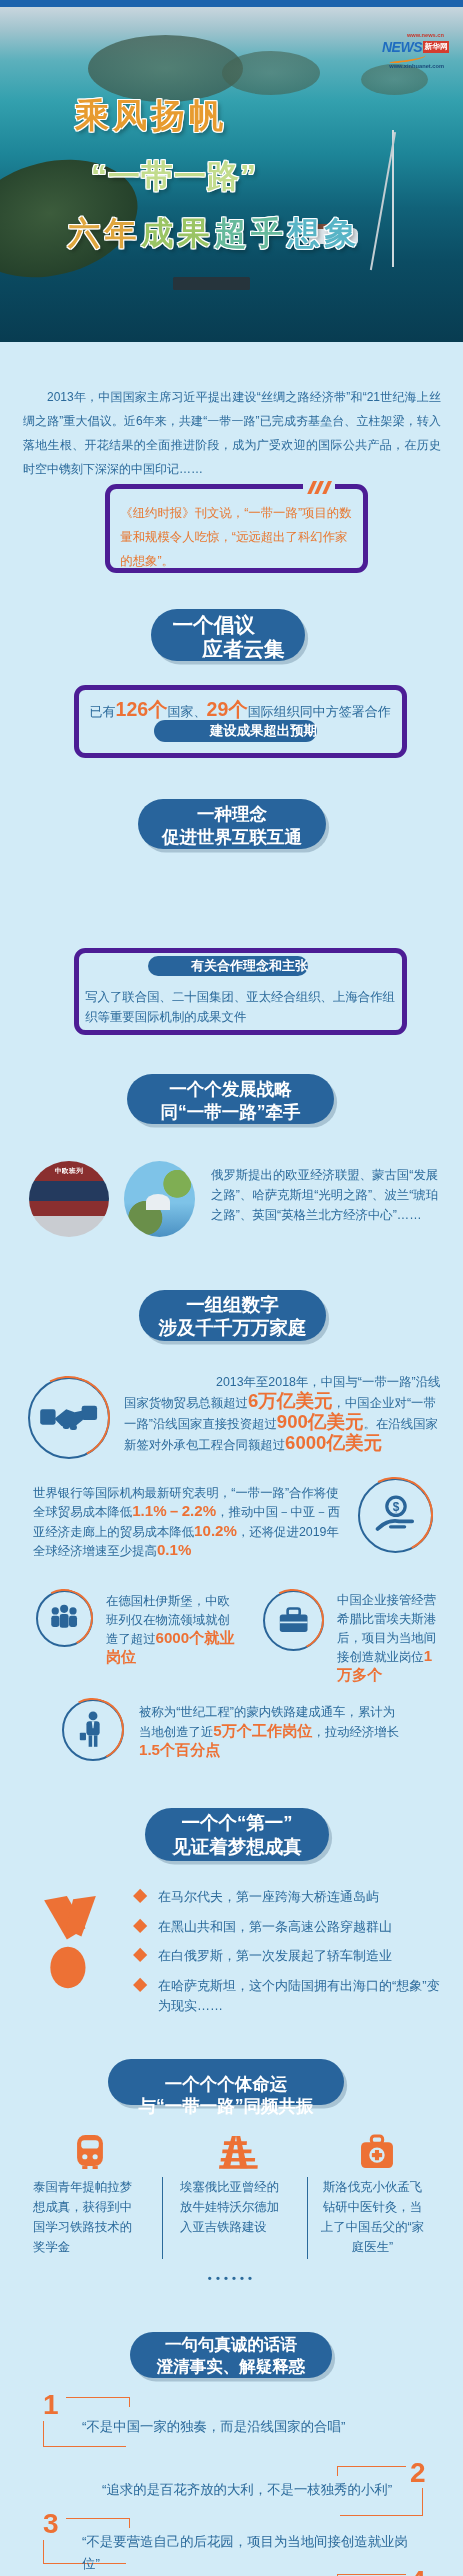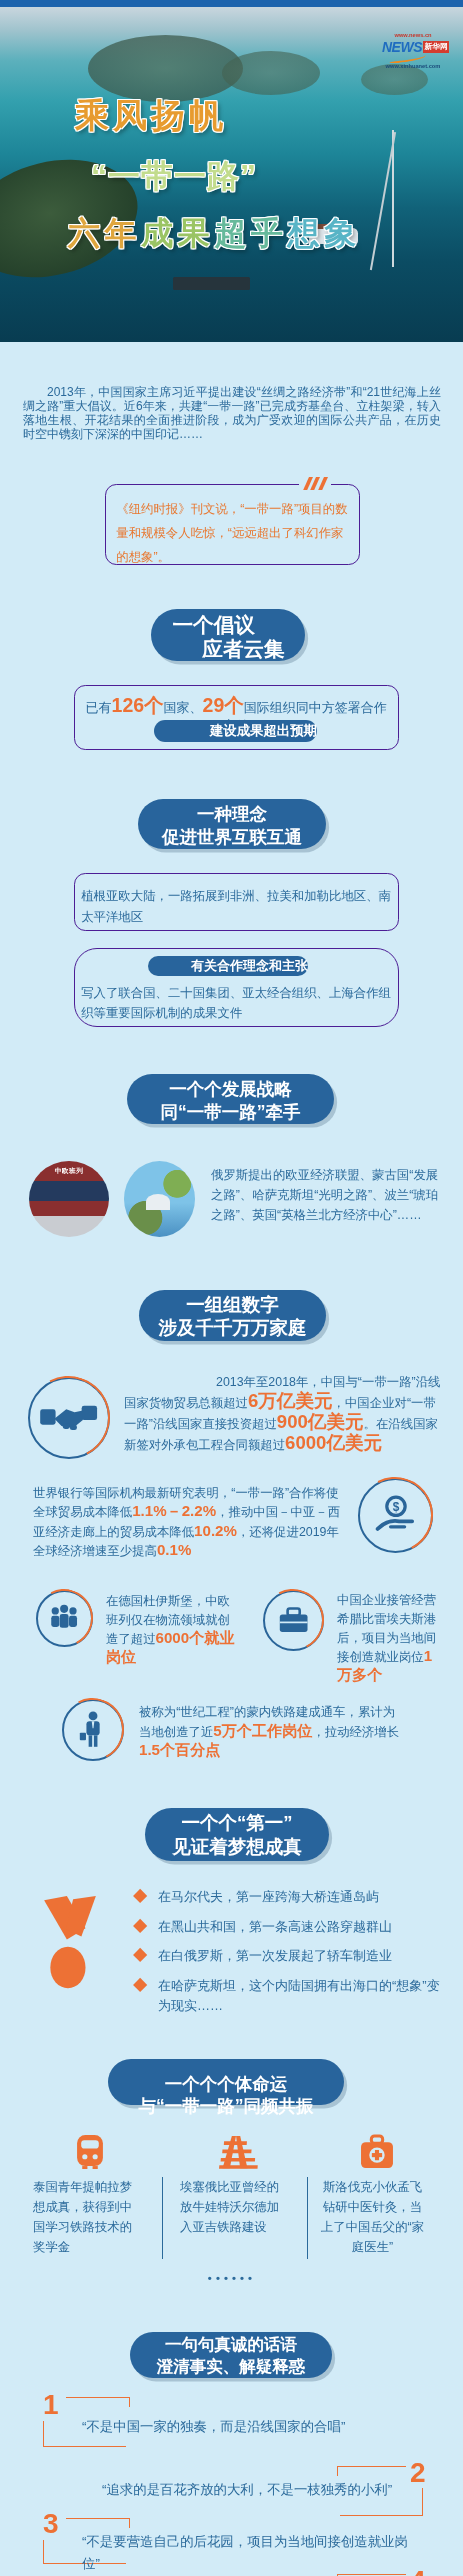--- a/index.html
+++ b/index.html
@@ -20,42 +20,42 @@
   .ship2{position:absolute;left:173px;top:270px;width:77px;height:12.4px;background:#26343c;border-radius:1.5px;}
   .crane1{position:absolute;left:392px;top:123px;width:2.1px;height:137px;background:#cfd9dd;}
   .crane2{position:absolute;left:382px;top:124px;width:1.5px;height:140px;background:#c3ced3;transform:rotate(10deg);}
   .hero-t{position:absolute;font-weight:bold;white-space:nowrap;
     text-shadow:1px 0 0 #fff,-1px 0 0 #fff,0 1px 0 #fff,0 -1px 0 #fff,1px 1px 0 #fff,-1px -1px 0 #fff,1px -1px 0 #fff,-1px 1px 0 #fff,2.6px 3.1px 4.1px rgba(0,0,0,.35);}
   .t1{left:75px;top:86px;font-size:34px;letter-spacing:4.1px;color:#e79b2f;}
   .t2{left:91px;top:148px;font-size:32px;letter-spacing:1px;color:#c2dc8d;}
   .t3{left:68px;top:205px;font-size:32px;letter-spacing:4.6px;}
   .g1{color:#dfa63e;} .g2{color:#9ac464;} .g3{color:#66b99b;} .g4{color:#58b4c6;}
   
-  .logo{position:absolute;left:382px;top:25px;width:62px;text-align:center;}
+  .logo{position:absolute;left:382px;top:25px;width:62px;text-align:right;}
   .logo-url1{color:#c6372b;font-size:5.7px;font-weight:bold;}
   .logo-mid{margin-top:0.5px;white-space:nowrap;}
   .logo-news{color:#1f6cc0;font-size:14px;font-weight:bold;font-style:italic;letter-spacing:-0.5px;}
   .logo-cn{display:inline-block;background:#d43c2f;color:#fff;font-size:7.7px;font-weight:bold;padding:1px 1.5px;vertical-align:3.1px;margin-left:1px;}
   .logo-swoosh{width:37px;height:5.2px;border-bottom:2.1px solid #f08a1e;border-radius:0 0 70% 25%;transform:rotate(-6deg);margin:0 0 1px 7.2px;}
   .logo-url2{color:#1a4a7a;font-size:5.7px;font-weight:bold;}
   
-  .intro{position:absolute;left:23px;top:373px;width:418px;font-size:12px;line-height:14px;color:#2b6a9b;text-indent:2em;text-align:justify;}
-  
-  .obox{position:absolute;border:1px solid #4c1d95;border-radius:11.3px;}
+  .intro{position:absolute;left:23px;top:373px;width:418px;font-size:12px;line-height:24px;color:#2b6a9b;text-indent:2em;text-align:justify;}
+  
+  .obox{position:absolute;border:5px solid #4c1d95;border-radius:11.3px;}
   .b1{left:105px;top:484px;width:253px;height:79px;}
   .slashes{position:absolute;right:28px;top:-7.7px;background:#d2ebf7;padding:0 4.1px;}
   .slashes i{display:inline-block;width:3.6px;height:13.4px;background:#ed7135;transform:skewX(-24deg);margin:0 2.1px;}
   .nyt-text{position:absolute;left:10.3px;top:12.4px;width:233px;font-size:12.4px;line-height:24px;color:#e8772f;}
   .b2{left:74px;top:685px;width:323px;height:63px;}
   .stats-line{position:absolute;left:5.2px;top:10.3px;width:312px;text-align:center;font-size:13px;color:#2b6a9b;}
   .big-num{color:#ed7135;font-weight:bold;font-size:1.5em;line-height:1;}
   .num{color:#ed7135;font-weight:bold;font-size:1.22em;line-height:1;}
   .b3{left:74px;top:873px;width:323px;height:56px;}
   .b3-text{position:absolute;left:6.2px;top:12.4px;width:310px;font-size:12.4px;line-height:20.6px;color:#2b6a9b;}
-  .b4{left:74px;top:948px;width:323px;height:77px;border-radius:23px;}
+  .b4{left:74px;top:948px;width:323px;height:77px;}
   .b4-text{position:absolute;left:6.2px;top:35px;width:310px;font-size:12.4px;line-height:19.6px;color:#2b6a9b;}
   
   .pill{position:absolute;background:#28649c;color:#fff;border-radius:31px;
         box-shadow:3.1px 3.6px 0 rgba(125,155,175,.5);text-align:center;font-weight:bold;}
   .pill span{display:block;}
   .p1{left:151px;top:609px;width:154px;height:52px;font-size:20.6px;line-height:24px;padding-top:3.6px;box-sizing:border-box;}
   .p1 .l1{transform:translateX(-14.4px);} .p1 .l2{transform:translateX(15.5px);}
   .minipill{position:absolute;background:#28649c;color:#fff;border-radius:12.4px;text-align:right;font-weight:bold;}
   .sp1{left:154px;top:720px;width:163px;height:21.6px;font-size:13.4px;line-height:21.6px;}
   .sp2{left:148px;top:956px;width:160px;height:19.6px;font-size:13px;line-height:19.6px;}
@@ -161,23 +161,20 @@
   </div>
   <div class="obox b2">
     <div class="stats-line"><span>已有</span><span class="big-num">126个</span><span>国家、</span><span class="big-num">29个</span><span>国际组织同中方签署合作文件</span></div>
   </div>
   <div class="minipill sp1">建设成果超出预期</div>
 
   <div class="pill p3">
     <span>一种理念</span>
     <span>促进世界互联互通</span>
   </div>
-  <div class="obox b3">
-    <div class="b3-text">植根亚欧大陆，一路拓展到非洲、拉美和加勒比地区、南太平洋地区</div>
-  </div>
   <div class="obox b4">
     <div class="b4-text">写入了联合国、二十国集团、亚太经合组织、上海合作组织等重要国际机制的成果文件</div>
   </div>
   <div class="minipill sp2">有关合作理念和主张</div>
 
   <div class="pill p5">
     <span>一个个发展战略</span>
     <span>同“一带一路”牵手</span>
   </div>
   <div class="oval ov1">

